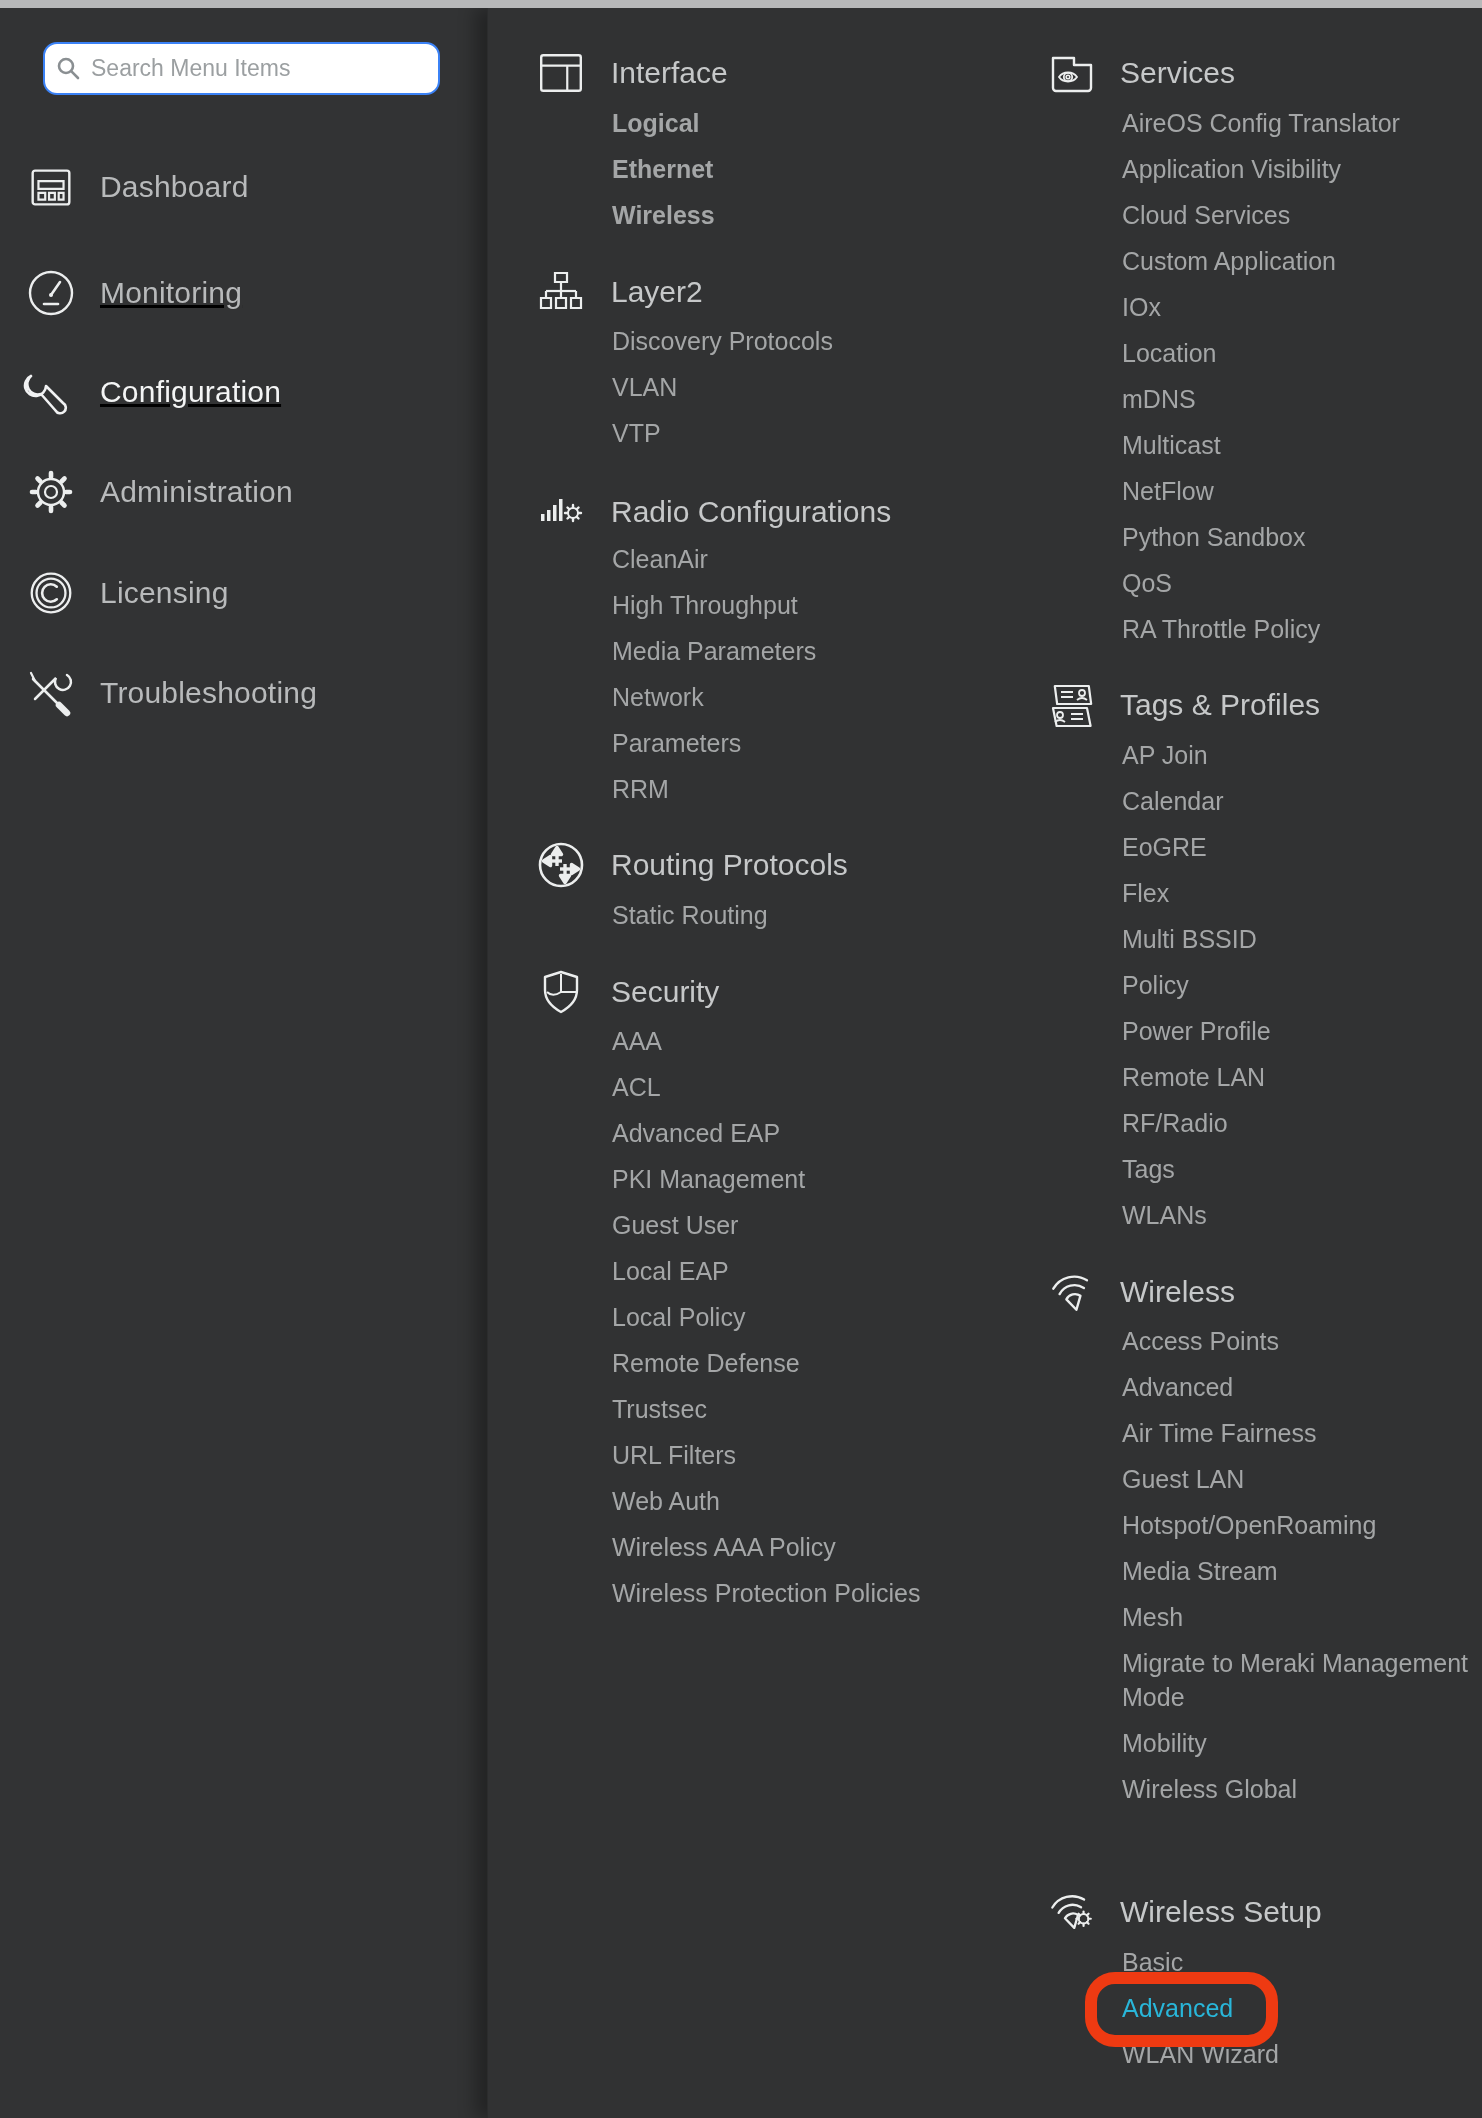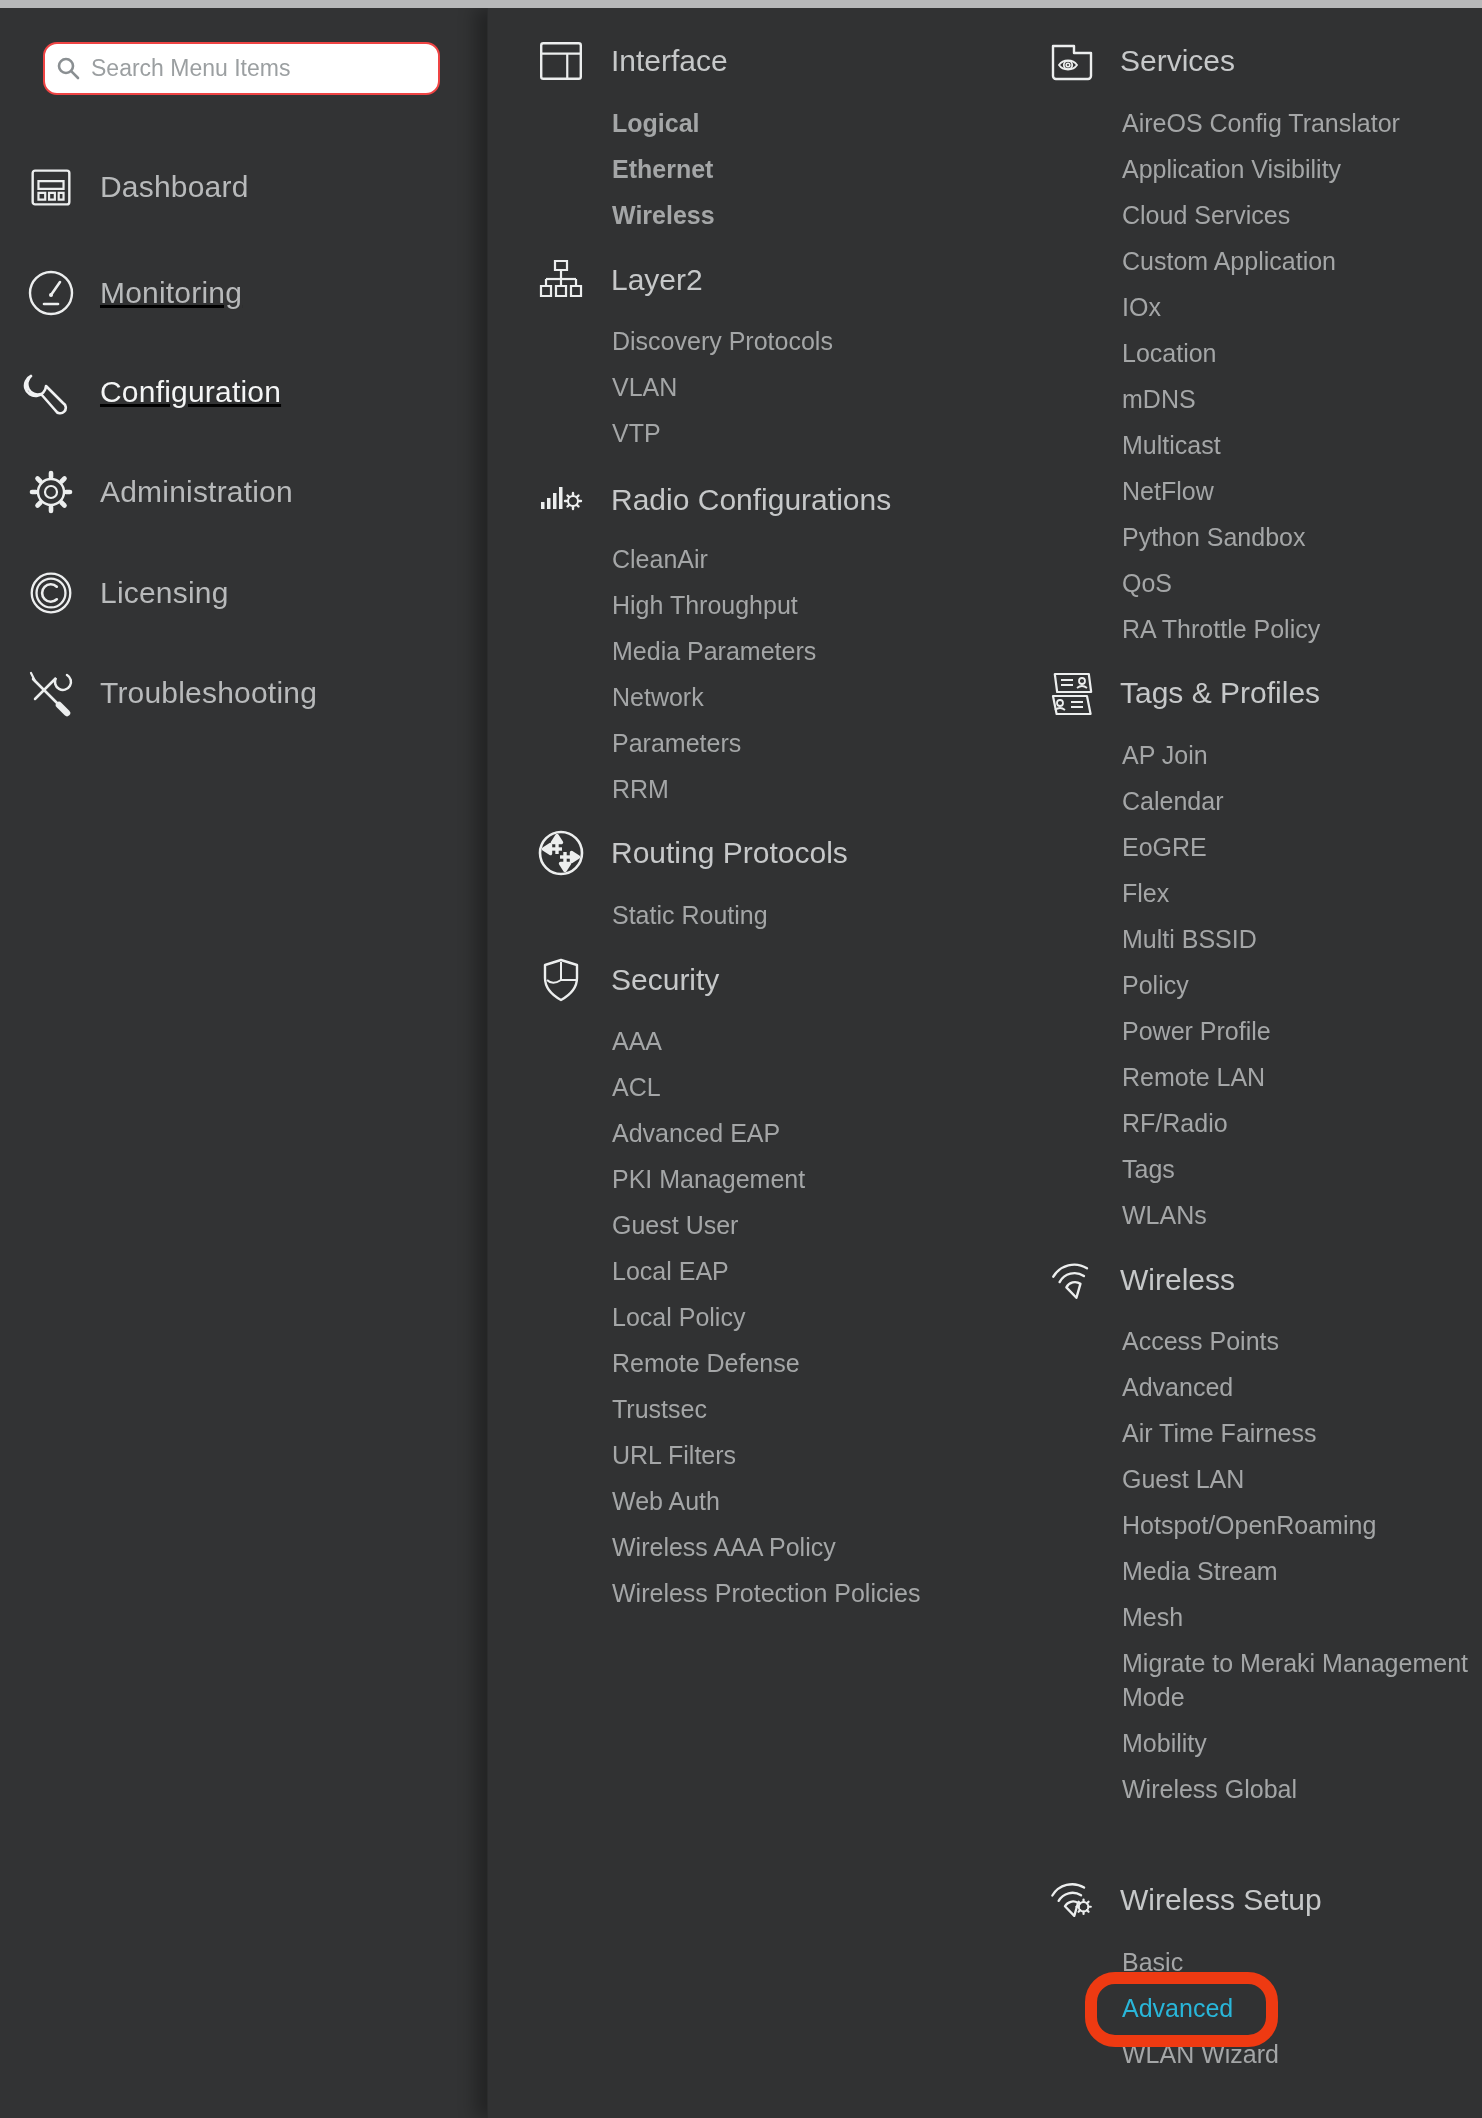--- a/index.html
+++ b/index.html
@@ -13,36 +13,36 @@
   .top-strip{position:absolute;left:0;top:0;width:1482px;height:8px;background:#b7b8b9;z-index:6;}
 
   
   .sidebar{position:absolute;left:0;top:8px;width:487px;height:2110px;background:#323334;}
   .flyout{position:absolute;left:487px;top:8px;width:995px;height:2110px;background:#313233;
           box-shadow:-12px 0 16px rgba(0,0,0,0.30);border-left:1px solid #2b2c2d;}
 
   .search-wrap{position:absolute;left:43px;top:34px;width:397px;height:53px;}
   .search-wrap input{
     box-sizing:border-box;width:100%;height:100%;border-radius:14px;
-    border:2px solid #ef4444;background:#ffffff;outline:none;
+    border:2px solid #3b82f6;background:#ffffff;outline:none;
     padding:0 12px 0 46px;font-size:23px;color:#444;
     font-family:"Liberation Sans", sans-serif;
   }
   .search-wrap input::placeholder{color:#9b9fa1;}
   .search-glass{position:absolute;left:13px;top:14px;width:26px;height:26px;pointer-events:none;}
 
   .nav-item{position:absolute;left:0;width:583px;height:64px;display:flex;align-items:center;cursor:pointer;}
   .nav-icon{margin-left:21px;width:60px;height:60px;display:flex;align-items:center;justify-content:center;flex:0 0 60px;}
   .nav-label{margin-left:19px;font-size:30px;color:#b8babb;letter-spacing:0.2px;}
   .nav-item.active .nav-label{color:#f4f5f5;}
   .nav-chevron{position:absolute;right:22px;top:50%;transform:translateY(-50%);width:20px;height:28px;}
 
   
   .section{position:absolute;}
-  .sec-head{position:absolute;left:0;top:0;height:56px;display:flex;align-items:center;}
+  .sec-head{position:absolute;left:0;top:12px;height:56px;display:flex;align-items:center;}
   .sec-icon{width:56px;height:56px;display:flex;align-items:center;justify-content:center;flex:0 0 auto;}
   .sec-icon.small{width:52px;height:52px;flex-basis:52px;}
   .sec-title{margin-left:22px;font-size:30px;color:#c6c8c9;white-space:nowrap;}
   .sec-items{position:absolute;list-style:none;margin:0;padding:0;}
   .sec-items li{
     font-size:25px;line-height:34px;padding:6px 0;color:#a4a6a7;cursor:pointer;white-space:nowrap;
   }
   .sec-items.wrapping{width:356px;}
   .sec-items.wrapping li{white-space:normal;}
   .c1{left:533px;}

